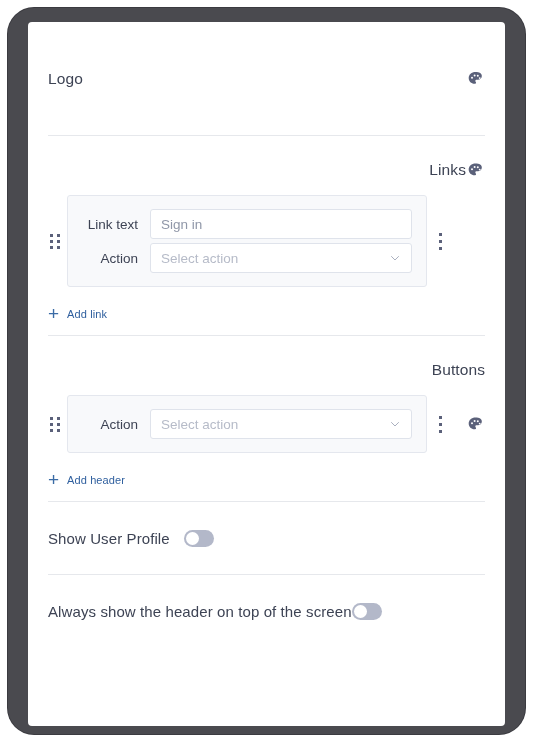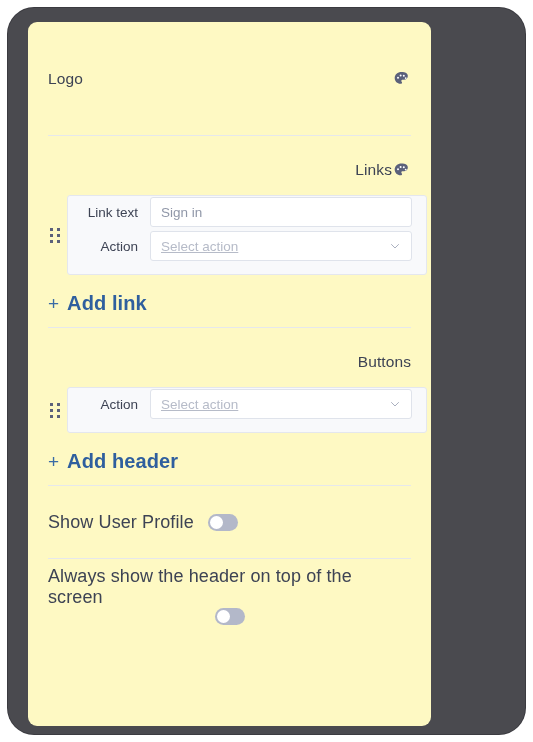--- a/index.html
+++ b/index.html
@@ -21,24 +21,24 @@
     height: 726px;
     background: #4a4a4f;
     border-radius: 26px;
     box-shadow: 0 0 0 1px #3b3b40;
   }
 
   .device-screen {
     position: absolute;
     left: 20px;
     top: 14px;
-    width: 403px;
+    width: 477px;
     height: 704px;
-    background: #fef9c3;
-    border-radius: 9px;
+    background: #ffffff;
+    border-radius: 4px;
     overflow: hidden;
   }
 
   .screen-inner {
     position: absolute;
     inset: 0;
     padding: 0 20px;
   }
 
   
@@ -144,21 +144,21 @@
     cursor: grab;
   }
   .drag-handle i { width: 3px; height: 3px; background: #5b617a; display: block; }
 
   .item-card {
     flex: none;
     width: 360px;
     background: #f8f9fb;
     border: 1px solid #e4e7ee;
     border-radius: 3px;
-    padding: 1px 0 13px 0;
+    padding: 13px 0 13px 0;
   }
 
   .field-row {
     display: flex;
     align-items: center;
     padding: 0 14px 0 0;
   }
   .field-row + .field-row { margin-top: 4px; }
 
   .field-label {
@@ -176,21 +176,21 @@
     background: #ffffff;
     border: 1px solid #dfe3eb;
     border-radius: 3px;
     display: flex;
     align-items: center;
     padding: 0 10px;
     font-size: 13.5px;
     position: relative;
   }
   .field-control.text-input { color: #9097a8; text-align: center; }
-  .field-control.select-input { color: #b6bbc8; text-decoration: underline; }
+  .field-control.select-input { color: #b6bbc8; }
 
   .chevron {
     position: absolute;
     right: 10px;
     top: 50%;
     transform: translateY(-50%);
     width: 12px;
     height: 12px;
   }
 
@@ -219,31 +219,31 @@
   .add-row {
     display: flex;
     align-items: center;
     gap: 8px;
     margin-top: 17px;
     color: #3a6ba5;
     cursor: pointer;
     width: max-content;
   }
   .add-plus { font-size: 19px; line-height: 1; color: #3a6ba5; font-weight: 400; }
-  .add-label { font-size: 20px; font-weight: bold; color: #2f5f9e; letter-spacing: .1px; text-align: right; }
+  .add-label { font-size: 11px; font-weight: normal; color: #2f5f9e; letter-spacing: .1px; text-align: right; }
 
   
   .toggle-section {
     display: flex;
     align-items: center;
     height: 72px;
   }
-  .toggle-section.spread { justify-content: center; flex-direction: column; }
+  .toggle-section.spread { justify-content: flex-start; }
   .toggle-label {
-    font-size: 18px;
+    font-size: 15px;
     color: #3d4354;
     letter-spacing: .1px;
   }
   .toggle-section.inline .toggle-label { margin-right: 14px; }
 
   .switch {
     width: 30px;
     height: 17px;
     border-radius: 9px;
     background: #b3b8c9;

